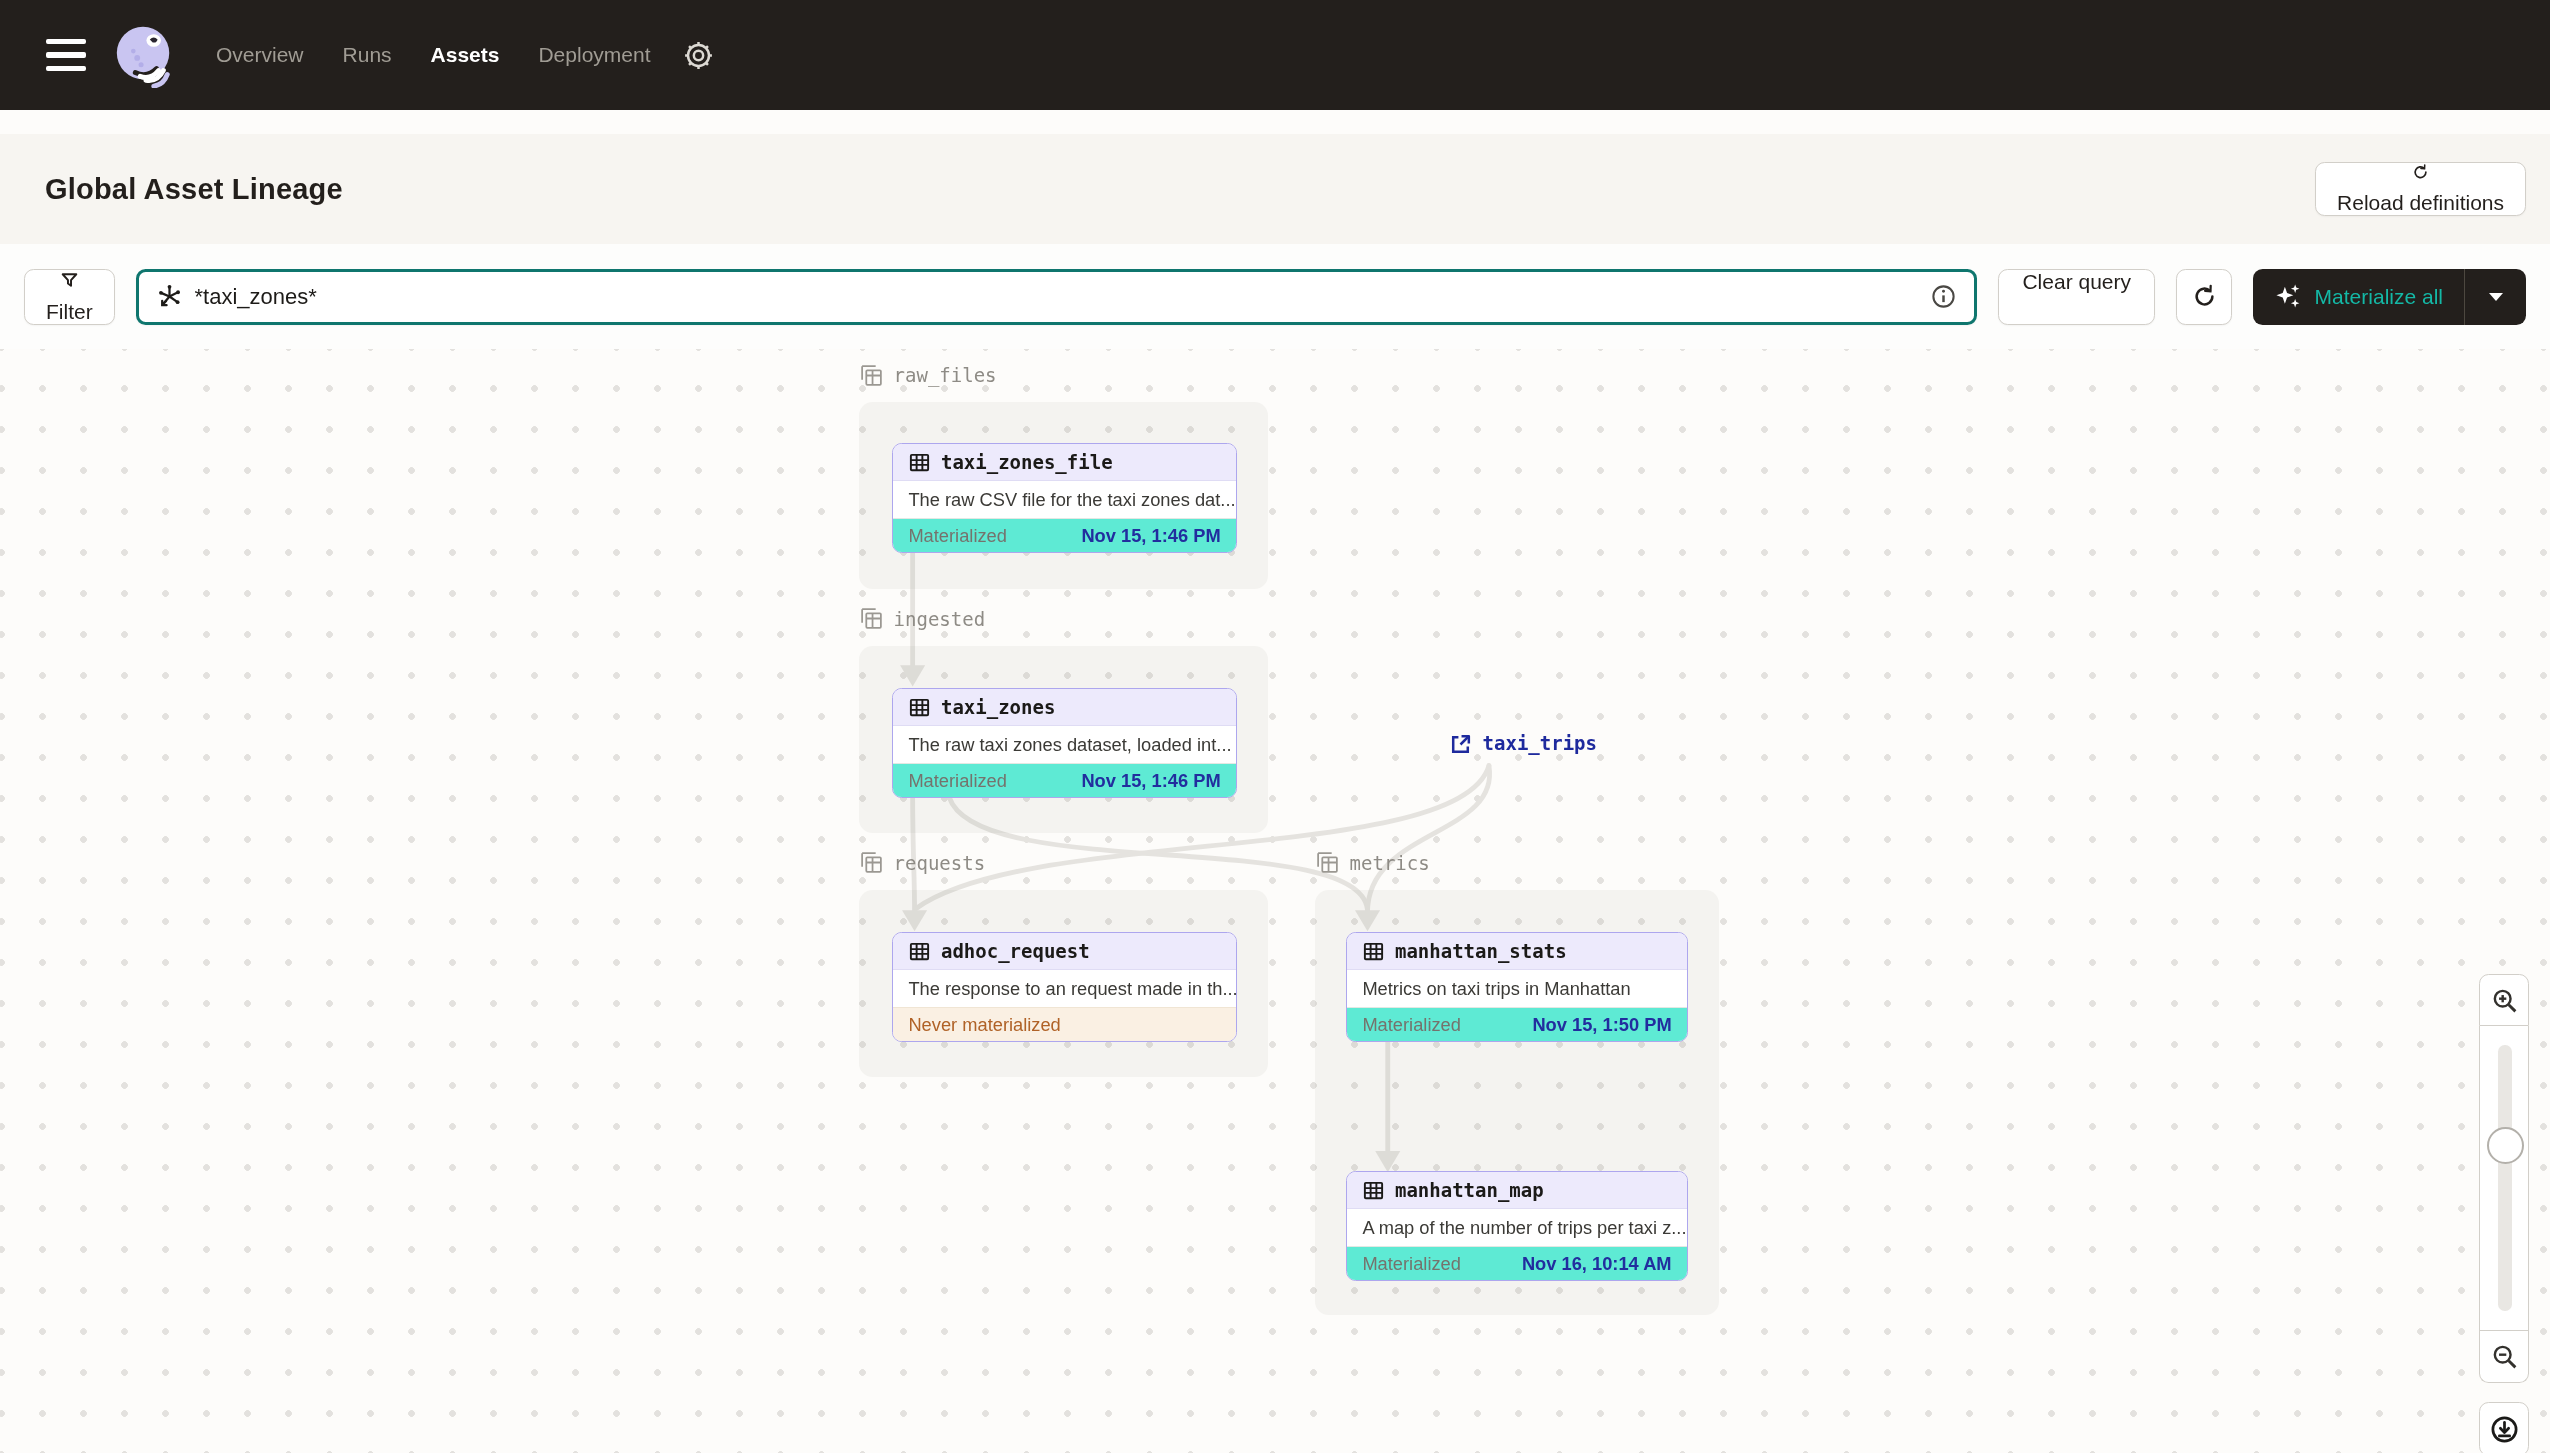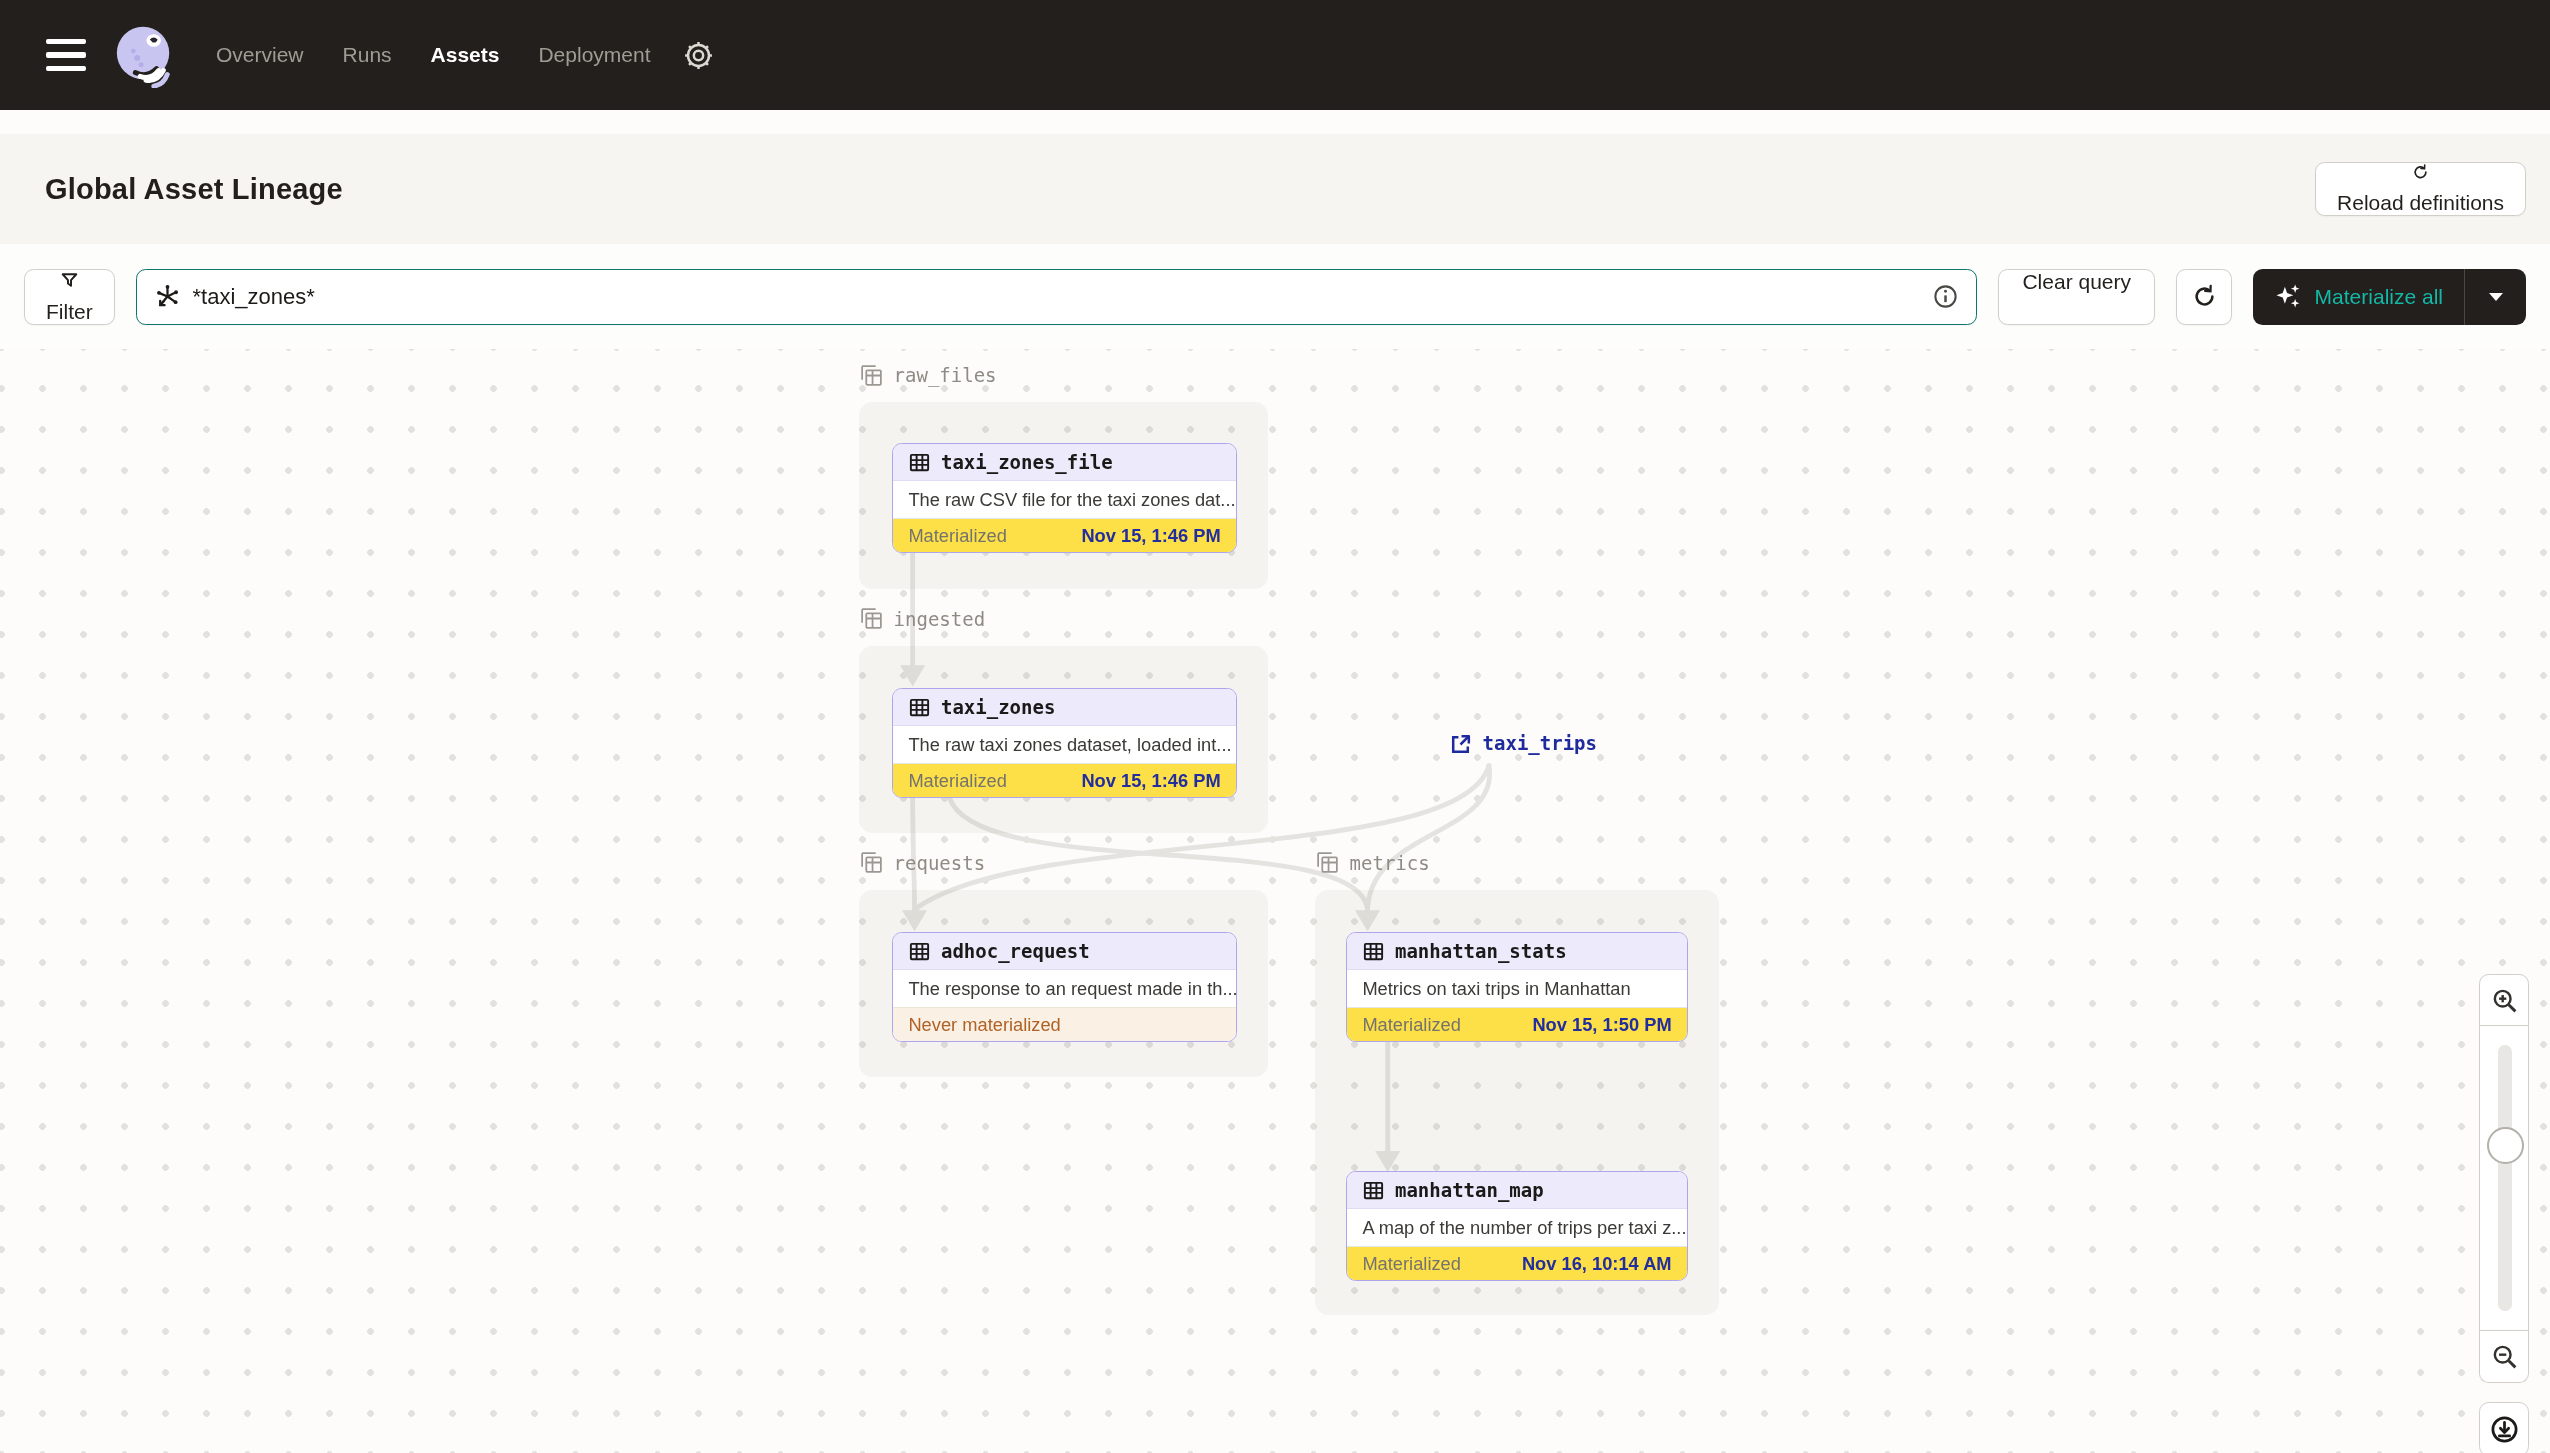--- a/index.html
+++ b/index.html
@@ -25,21 +25,21 @@
   .page-header { height:110px; background:#f7f5f1; display:flex; align-items:center; padding:0 24px 0 45px;margin-top:24px; }
   .page-title { font-size:29px; font-weight:700; color:#231f1c; letter-spacing:0.2px; }
   .btn { background:#ffffff; border:1px solid #d2cfc9; border-radius:9.6px; font-size:21px; color:#231f1c;
          display:inline-flex; align-items:center; gap:9.6px; cursor:pointer; box-shadow:0 1px 1.9px rgba(0,0,0,0.04);
          font-family:"Liberation Sans",sans-serif;flex-direction:column; }
   .reload-btn { margin-left:auto; height:54px; padding:0 21px; }
 
   
   .toolbar { height:105px; background:#fdfdfc; display:flex; align-items:center; gap:21px; padding:0 24px; }
   .filter-btn { height:56px; padding:0 21px; }
-  .query-input-wrap { flex:1; height:56px; background:#fff; border:1px solid #0f766e; border-radius:9.6px;
+  .query-input-wrap { flex:1; height:56px; background:#fff; border:3px solid #0f766e; border-radius:9.6px;
                       display:flex; align-items:center; padding:0 17.3px; gap:11.6px; box-shadow:0 1px 1.9px rgba(0,0,0,0.04); }
   .query-input { flex:1; border:none; outline:none; font-size:22px; color:#1d1b18; font-family:"Liberation Sans",sans-serif; }
   .clear-btn { height:56px; padding:0 23px; }
   .refresh-btn { height:56px; width:56px; justify-content:center; }
   .materialize-split { height:56px; display:flex; border-radius:9.6px; overflow:hidden; cursor:pointer; }
   .materialize-main { background:#231f1c; color:#14b8a6; font-size:21px; display:flex; align-items:center; gap:11.6px; padding:0 21px; }
   .materialize-caret { background:#231f1c; width:62px; display:flex; align-items:center; justify-content:center; border-left:1px solid #4d4840; }
   .caret-down { width:0; height:0; border-left:7.7px solid transparent; border-right:7.7px solid transparent; border-top:8.7px solid #fff; }
 
   
@@ -49,21 +49,21 @@
   .edges { position:absolute; left:0; top:0; pointer-events:none; }
 
   .group-box { position:absolute; background:rgba(130,124,115,0.07); border-radius:13.5px; }
   .group-label { position:absolute; display:flex; align-items:center; gap:9.6px;
                  font-family:"DejaVu Sans Mono", monospace; font-size:19px; color:#8e8b85; }
 
   .asset-node { position:absolute; width:345px; background:#fff; border:1.4px solid #ada6ee; border-radius:9.6px; overflow:hidden; cursor:pointer; }
   .node-header { height:37px; background:#edeafc; display:flex; align-items:center; gap:9.6px; padding:0 15.4px; border-bottom:1px solid #dfdcf4; }
   .node-name { font-family:"DejaVu Sans Mono", monospace; font-size:19px; font-weight:700; color:#1b1a18; }
   .node-desc { height:37px; display:flex; align-items:center; padding:0 15.4px; font-size:18.3px; color:#3b3a36; white-space:nowrap; }
-  .node-status { height:34px; background:#fde047; display:flex; align-items:center; justify-content:space-between; padding:0 15.4px; border-top:1px solid #e3e8e3; }
+  .node-status { height:34px; background:#5eead4; display:flex; align-items:center; justify-content:space-between; padding:0 15.4px; border-top:1px solid #e3e8e3; }
   .status-label { font-size:18.3px; color:#75736d; }
   .status-time { font-size:18.3px; color:#222d9e; font-weight:600; }
   .node-status.never { background:#faf0e3; border-top:1px solid #f0e5d4; }
   .node-status.never .status-label { color:#b06227; }
 
   .external-asset { position:absolute; display:flex; align-items:flex-start; gap:9.6px; cursor:pointer;
                     font-family:"DejaVu Sans Mono", monospace; font-size:19px; font-weight:700; color:#1e2a9d; }
 
   
   .zoomcol { position:absolute; left:2479px; top:625px; width:50px; }

